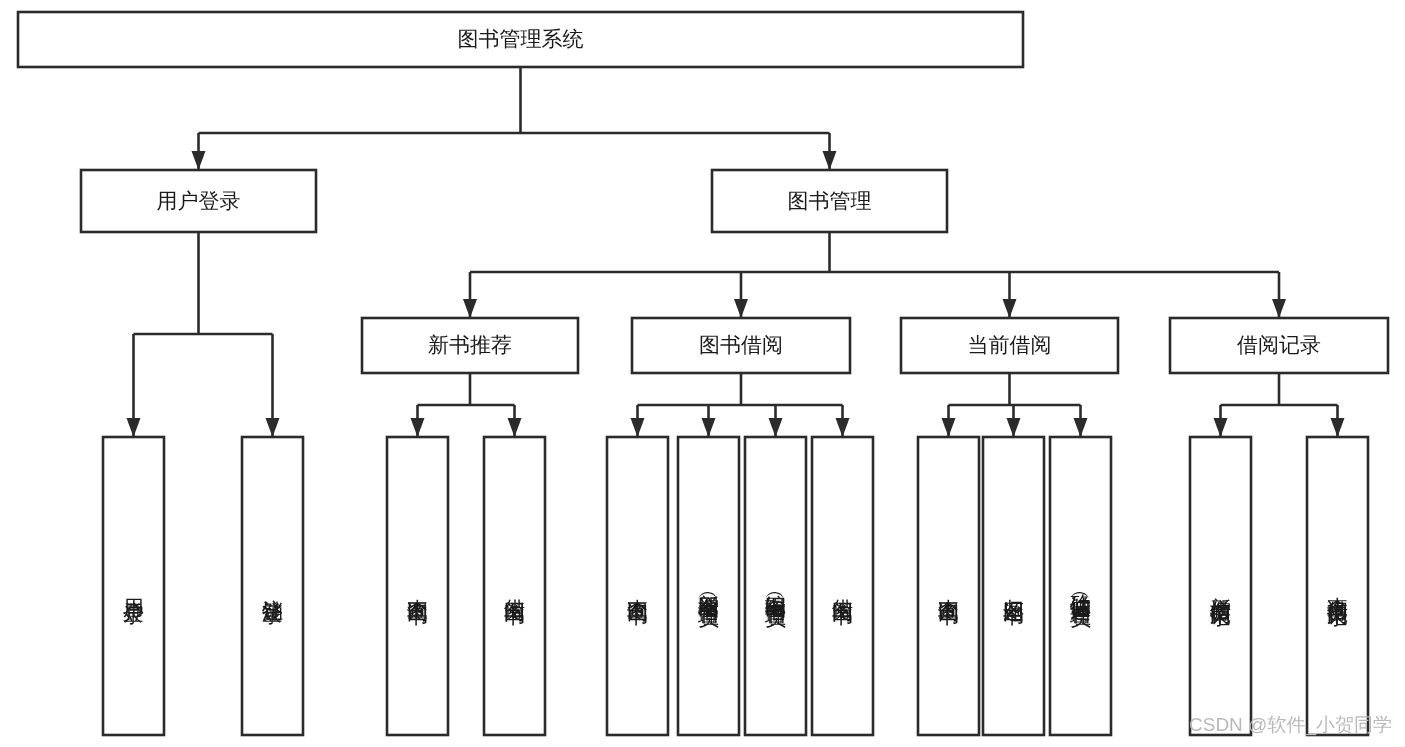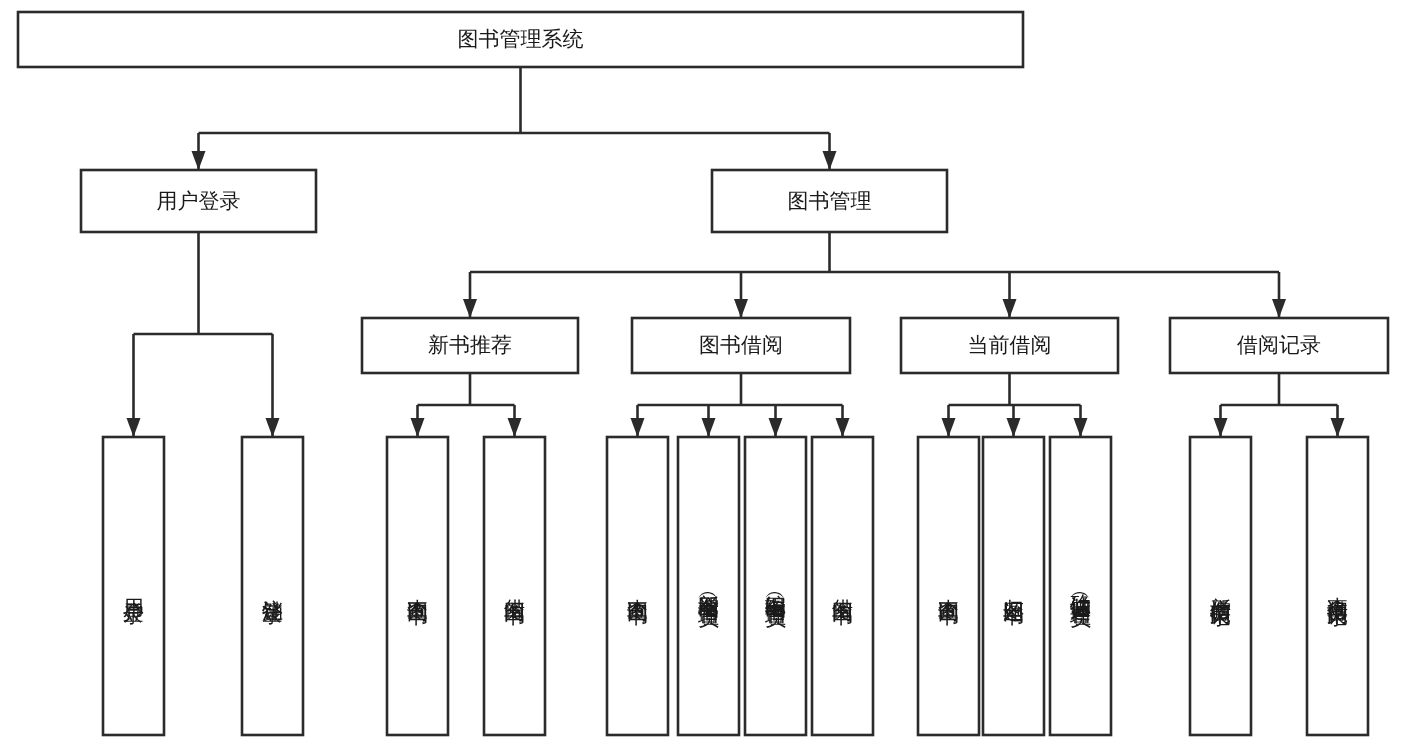--- a/index.html
+++ b/index.html
@@ -175,13 +175,14 @@
       <div class="node-label-v" style="left: 607px; top: 437px; width: 61px; height: 298px;">查询图书</div>
       <div class="node-label-v" style="left: 678px; top: 437px; width: 61px; height: 298px;">新增图书（管理员）</div>
       <div class="node-label-v" style="left: 745px; top: 437px; width: 61px; height: 298px;">编辑图书（管理员）</div>
       <div class="node-label-v" style="left: 812px; top: 437px; width: 61px; height: 298px;">借阅图书</div>
       <div class="node-label-v" style="left: 918px; top: 437px; width: 61px; height: 298px;">查询图书</div>
       <div class="node-label-v" style="left: 983px; top: 437px; width: 61px; height: 298px;">归还图书</div>
       <div class="node-label-v" style="left: 1050px; top: 437px; width: 61px; height: 298px;">确认归还（管理员）</div>
       <div class="node-label-v" style="left: 1190px; top: 437px; width: 61px; height: 298px;">新增借阅记录</div>
       <div class="node-label-v" style="left: 1307px; top: 437px; width: 61px; height: 298px;">查询借阅记录</div>
     </div>
+  <div class="watermark">CSDN @软件_小贺同学</div>
 </div>
 
 </body></html>

